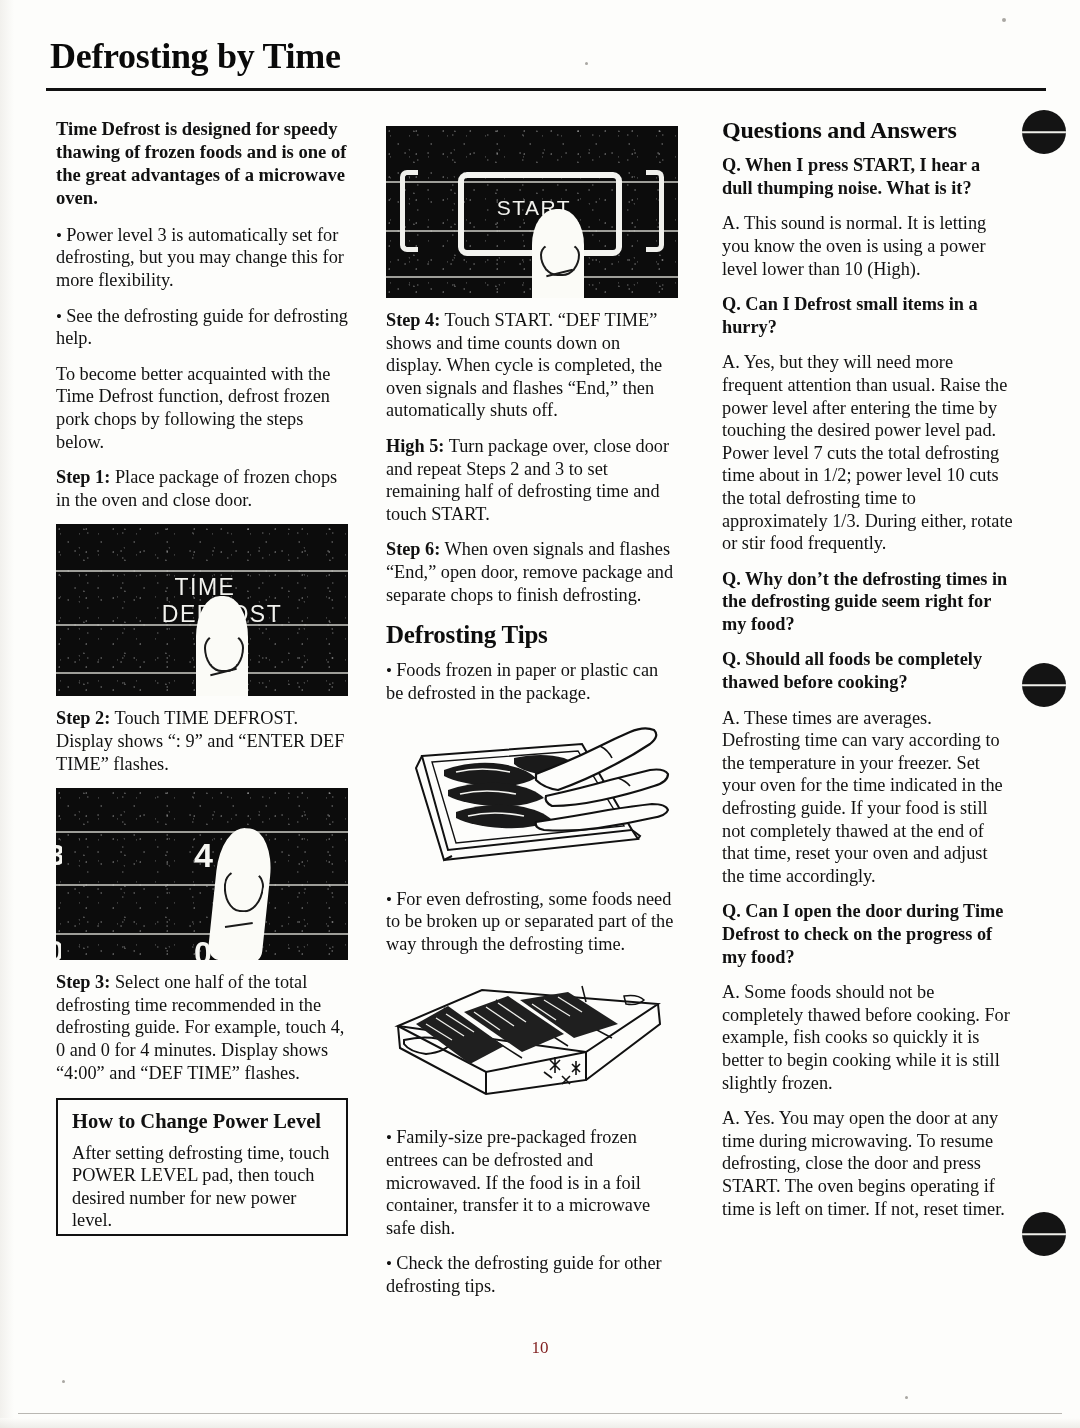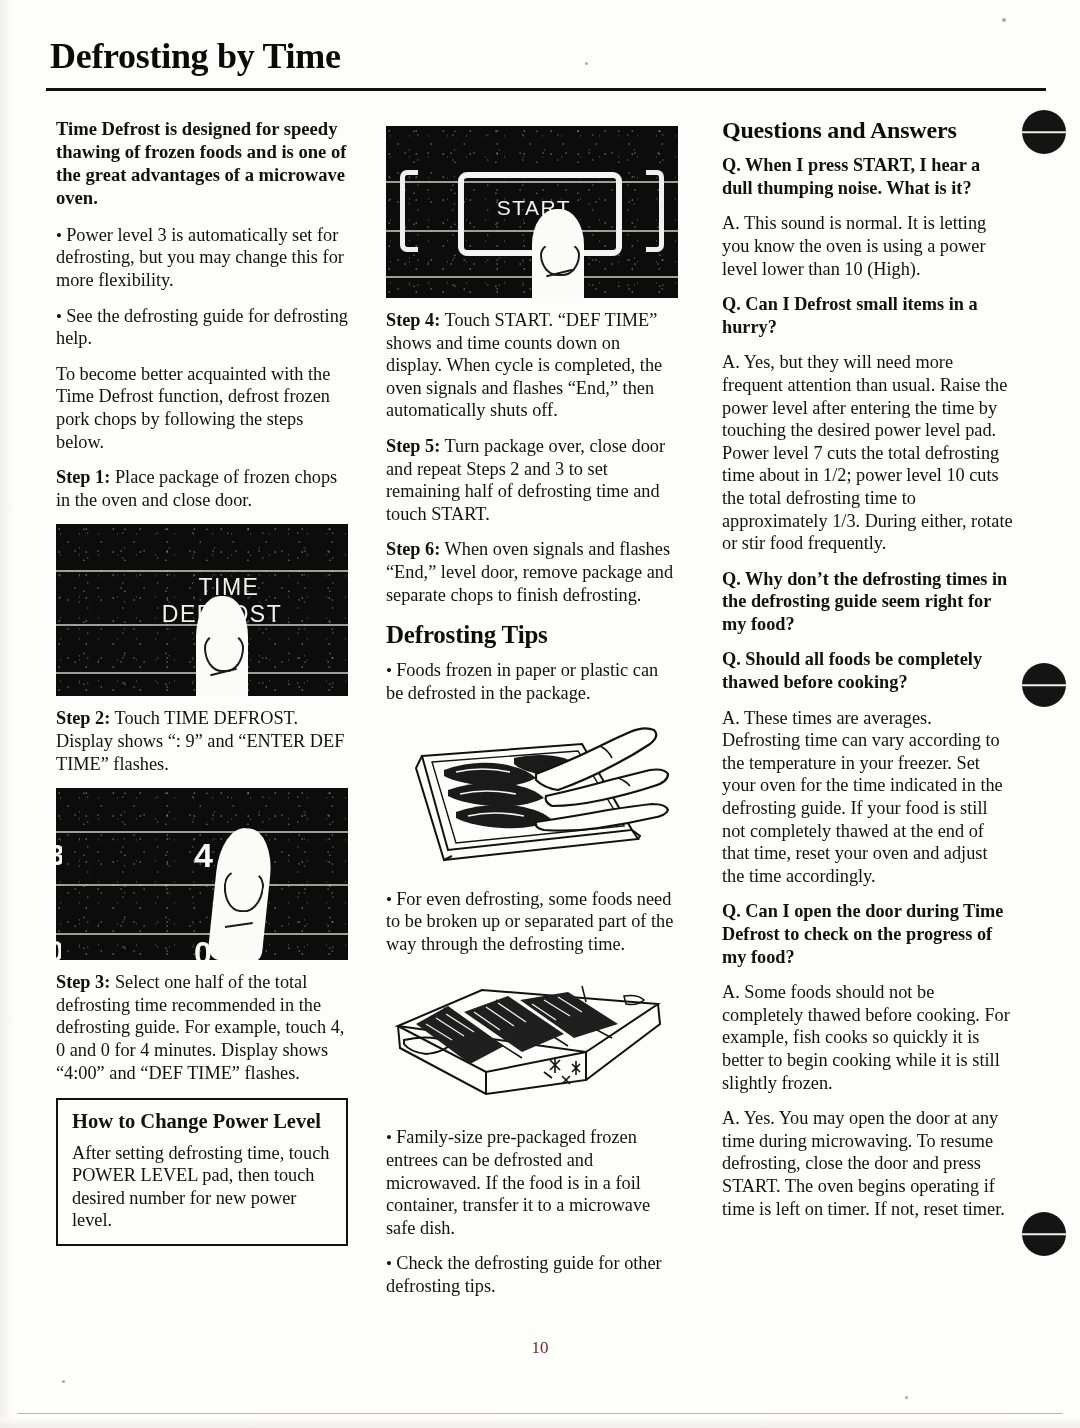--- a/index.html
+++ b/index.html
@@ -218,21 +218,21 @@
     position: absolute;
     color: #f6f6f2;
     font-family: "Liberation Sans", sans-serif;
     font-weight: bold;
     overflow: hidden;
   }
 
   
   .callout {
     border: 2.2px solid #111;
-    padding: 10px 12px 12px 14px;
+    padding: 10px 12px 2px 14px;
     margin-top: 14px;
   }
   .callout .callout-title {
     font-size: 20.5px;
     font-weight: bold;
     margin: 0 0 9px 0;
     line-height: 1.1;
   }
   .callout .callout-body {
     font-size: 18.3px;
@@ -290,21 +290,21 @@
 
     <p class="para">
       <span class="steplabel">Step 1:</span><span> Place package of frozen chops in the oven and close door.</span>
     </p>
 
     <div class="photo" style="height:172px;">
       <div class="grain"></div>
       <div class="hline" style="top:46px;"></div>
       <div class="hline" style="top:100px;"></div>
       <div class="hline" style="top:148px;"></div>
-      <div class="panel-text" style="left:128px;top:51px;width:90px;font-size:23px;">TIME</div>
+      <div class="panel-text" style="left:104px;top:51px;width:90px;font-size:23px;">TIME</div>
       <div class="panel-text" style="left:96px;top:78px;width:140px;font-size:23px;">DEFROST</div>
       <div class="finger" style="left:140px;top:72px;width:52px;height:120px;">
         <div class="nail"></div>
         <div class="knuckle" style="top:62%;"></div>
       </div>
     </div>
 
     <p class="para">
       <span class="steplabel">Step 2:</span><span> Touch TIME DEFROST. Display shows “: 9” and “ENTER DEF TIME” flashes.</span>
     </p>
@@ -350,25 +350,25 @@
         <div class="nail"></div>
         <div class="knuckle" style="top:60%;"></div>
       </div>
     </div>
 
     <p class="para">
       <span class="steplabel">Step 4:</span><span> Touch START. “DEF TIME” shows and time counts down on display. When cycle is completed, the oven signals and flashes “End,” then automatically shuts off.</span>
     </p>
 
     <p class="para">
-      <span class="steplabel">Step 5:</span><span> Turn package over, close door and repeat Steps 2 and 3 to set remaining half of defrosting time and touch START.</span>
-    </p>
-
-    <p class="para">
-      <span class="steplabel">Step 6:</span><span> When oven signals and flashes “End,” level door, remove package and separate chops to finish defrosting.</span>
+      <span class="steplabel">High 5:</span><span> Turn package over, close door and repeat Steps 2 and 3 to set remaining half of defrosting time and touch START.</span>
+    </p>
+
+    <p class="para">
+      <span class="steplabel">Step 6:</span><span> When oven signals and flashes “End,” open door, remove package and separate chops to finish defrosting.</span>
     </p>
 
     <div class="section-head">Defrosting Tips</div>
 
     <p class="para bullet">
       <span class="dot">•&nbsp;</span><span>Foods frozen in paper or plastic can be defrosted in the package.</span>
     </p>
 
     <svg class="lineart" viewBox="0 0 292 160" width="292" height="160" xmlns="http://www.w3.org/2000/svg">
       <g fill="none" stroke="#111" stroke-width="2">

